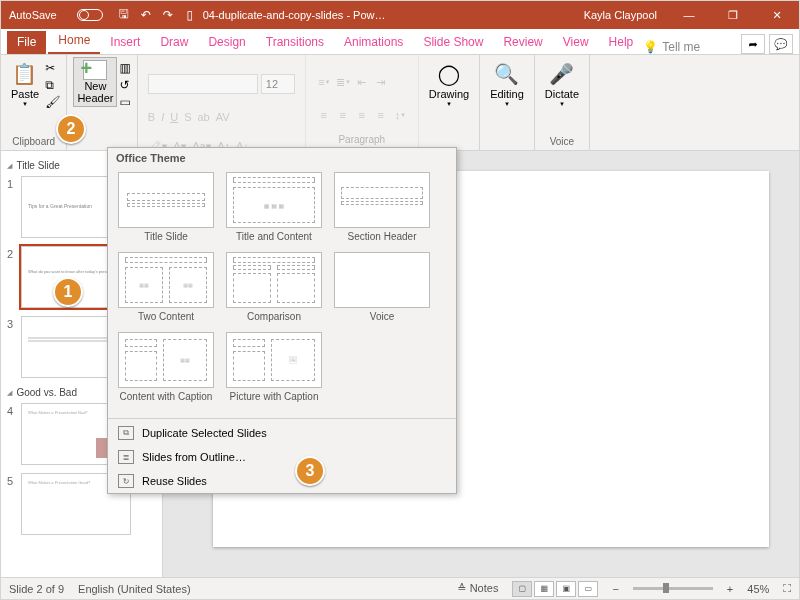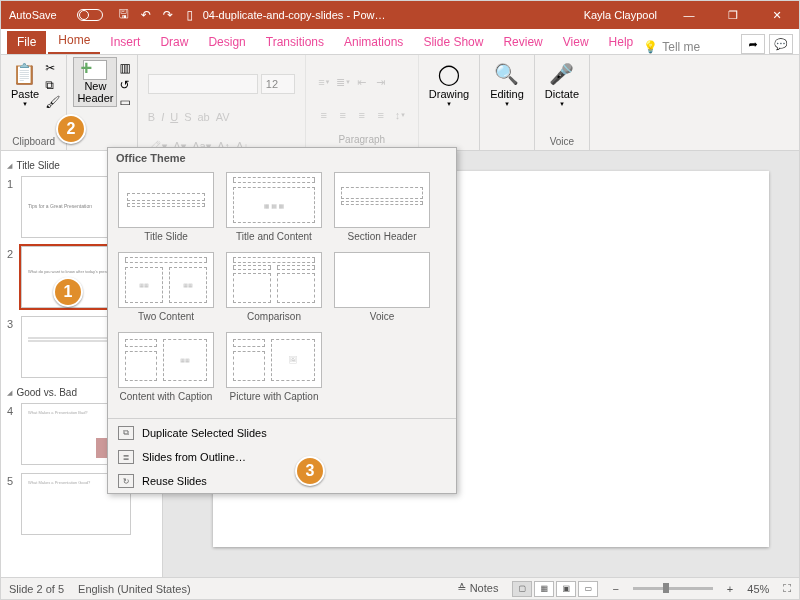--- a/index.html
+++ b/index.html
@@ -332,21 +332,21 @@
       <span class="gi-icon">≣</span>
       <span>Slides from Outline…</span>
     </div>
   <div class="gallery-item">
       <span class="gi-icon">↻</span>
       <span>Reuse Slides</span>
     </div>
 </div>
 
 <div class="statusbar">
-  <span>Slide 2 of 5</span>
+  <span>Slide 2 of 9</span>
   <span>English (United States)</span>
   <span class="spacer"></span>
   <span>≙ <span>Notes</span></span>
   <div class="view-btns">
     <div class="view-btn active">▢</div>
     <div class="view-btn">▦</div>
     <div class="view-btn">▣</div>
     <div class="view-btn">▭</div>
   </div>
   <span>−</span>

